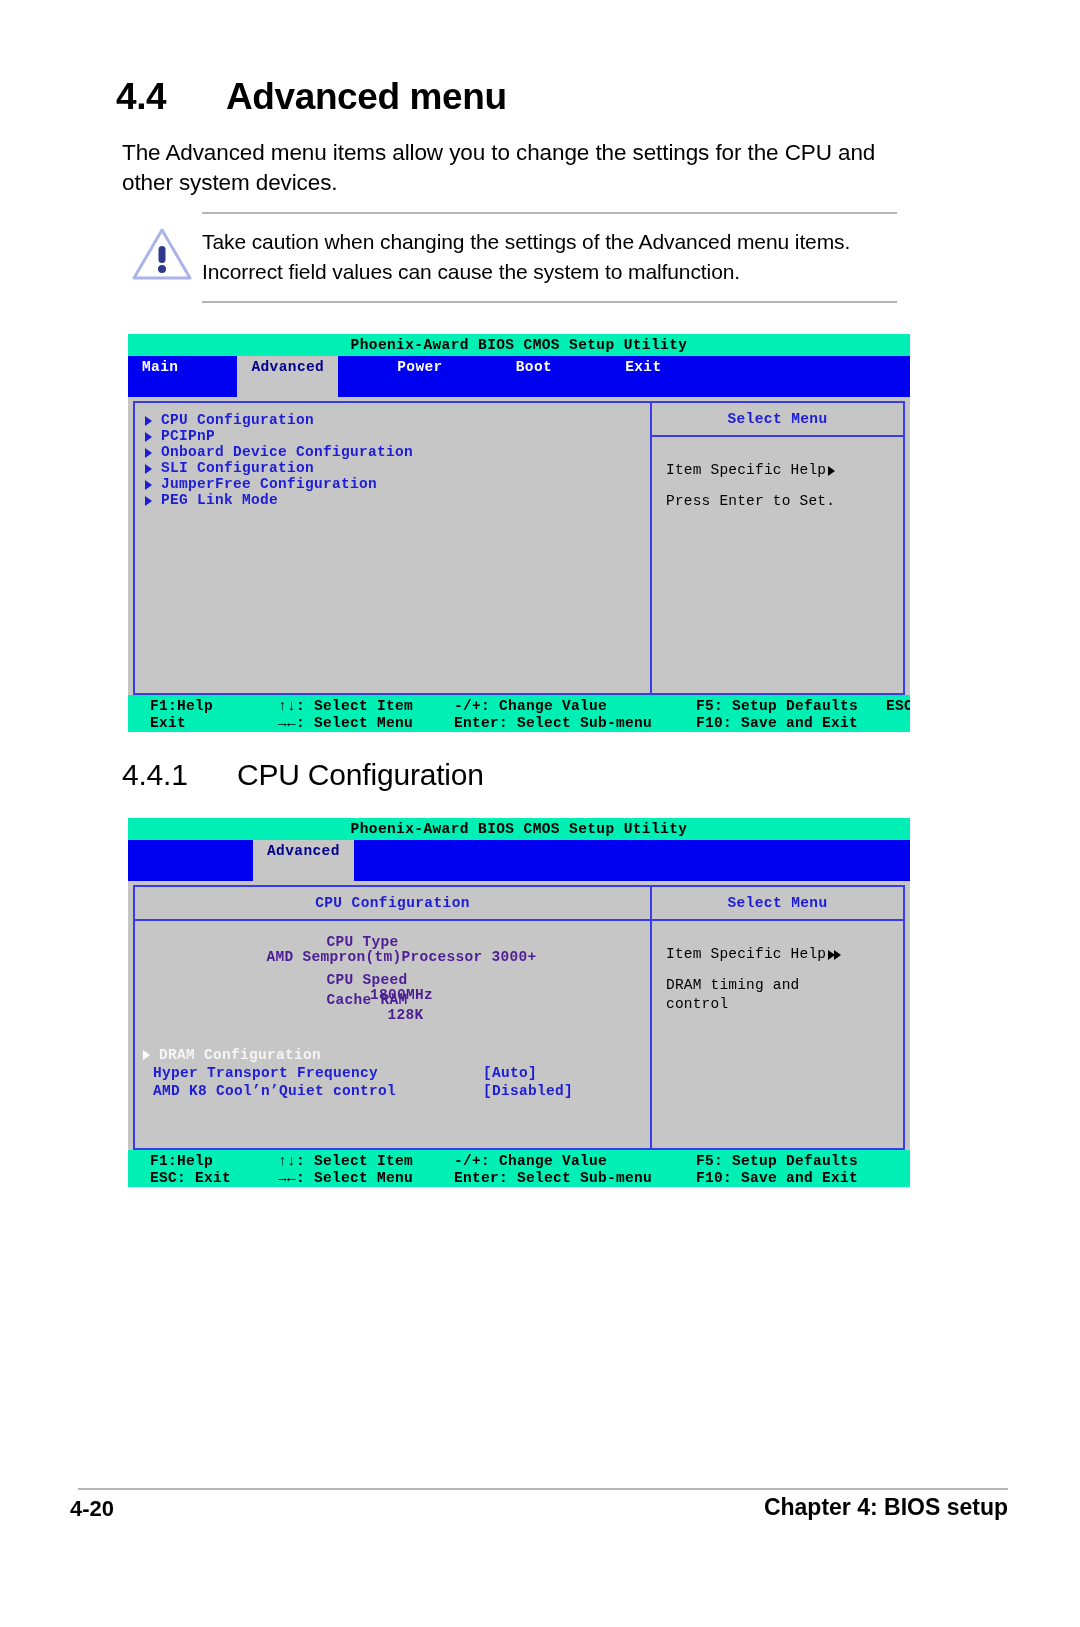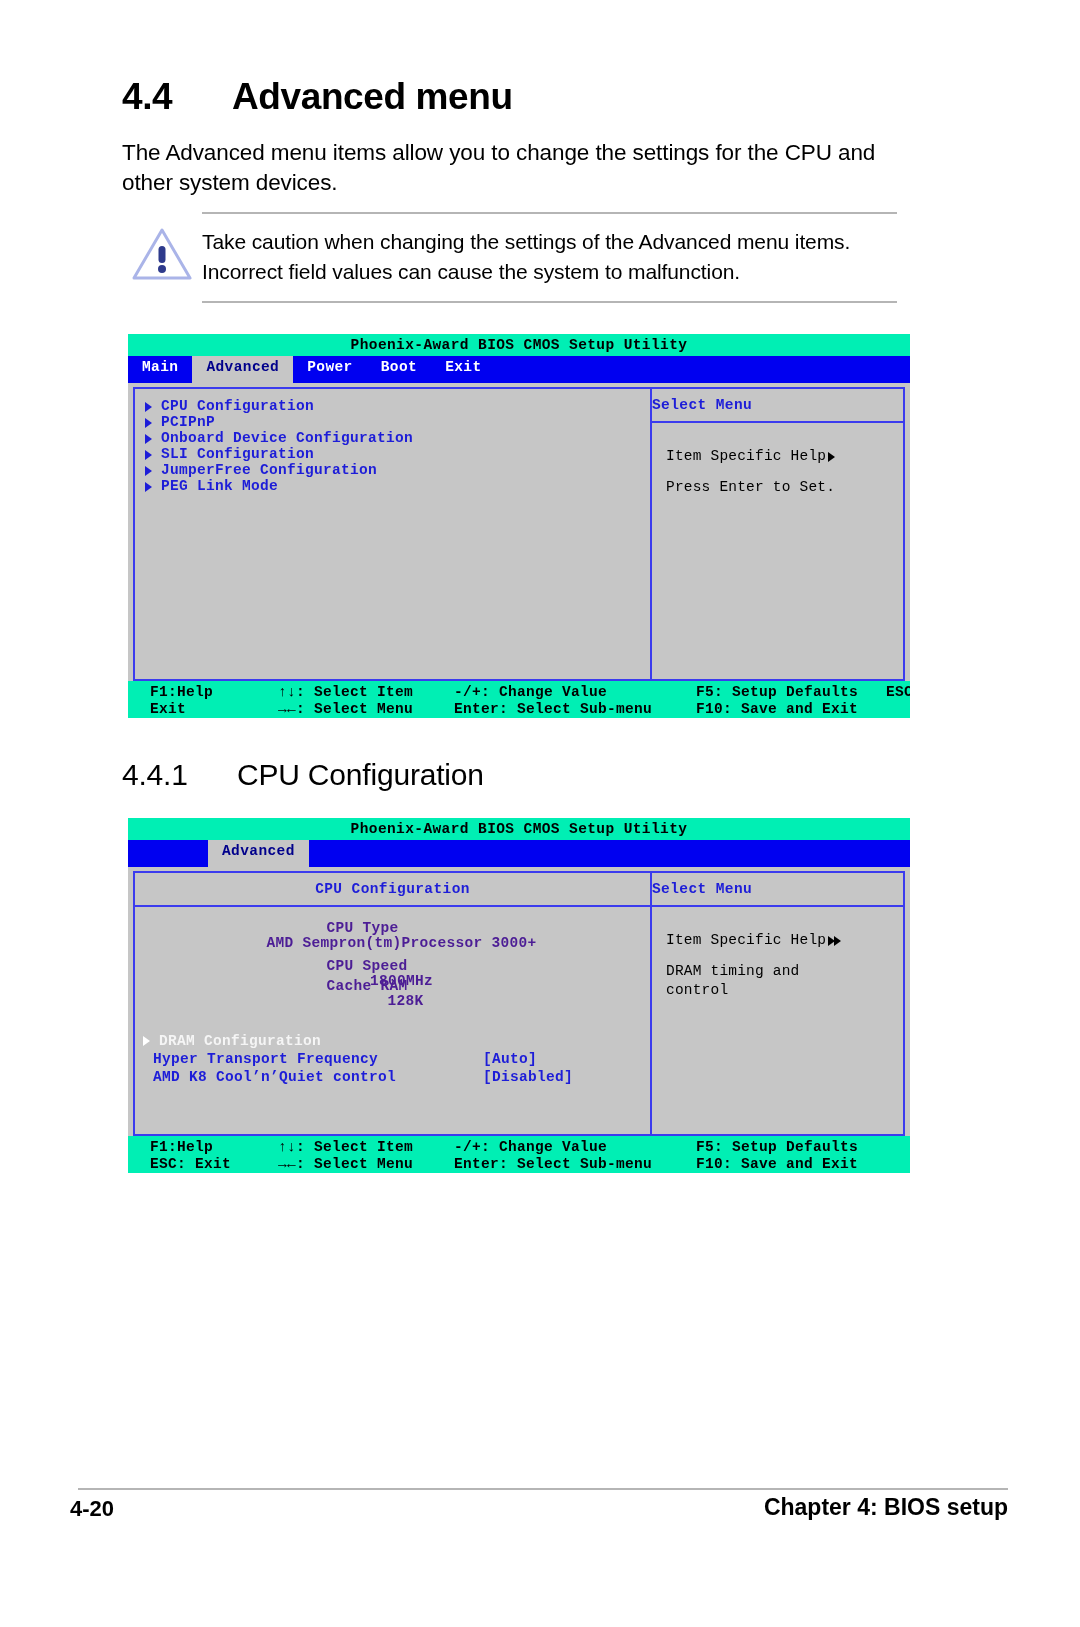--- a/index.html
+++ b/index.html
@@ -17,21 +17,21 @@
   .page {
     position: relative;
     width: 1080px;
     height: 1627px;
     padding: 0;
   }
 
   
   .h-sec {
     position: absolute;
-    left: 122px; top: 76px;
+    left: 116px; top: 76px;
     display: flex;
     align-items: baseline;
     font-weight: bold;
     font-size: 37px;
     letter-spacing: -0.4px;
   }
   .h-sec .num { width: 110px; flex: 0 0 110px; }
   .h-sec .title { }
 
   .intro {
@@ -80,23 +80,24 @@
     background: #00efb4;
     color: #000;
     text-align: center;
     font-weight: bold;
     padding: 4px 0 3px 0;
     letter-spacing: 0.4px;
     font-size: 14.5px;
   }
   .bios-tabs {
     background: #0000f0;
-    height: 27px;
+    height: 41px;
     display: flex;
     align-items: stretch;
+    gap: 45px;
   }
   .bios-tab {
     color: #ffffff;
     font-weight: bold;
     padding: 4px 14px 3px 14px;
     letter-spacing: 0.4px;
     white-space: nowrap;
   }
   .bios-tab.active {
     background: #c6c6c6;
@@ -116,20 +117,21 @@
     position: relative;
   }
   .bios-right {
     flex: 1;
     border: 2px solid #3b3bee;
     border-left: none;
     background: #c6c6c6;
     margin-left: 0;
   }
   .bios-right-title {
+    text-align: center;
     color: #1d1dd8;
     font-weight: bold;
     padding: 9px 0 9px 0;
     letter-spacing: 0.4px;
     border-bottom: 2px solid #3b3bee;
   }
   .bios-right-body {
     padding: 24px 14px 0 14px;
     color: #000;
     letter-spacing: 0.2px;

